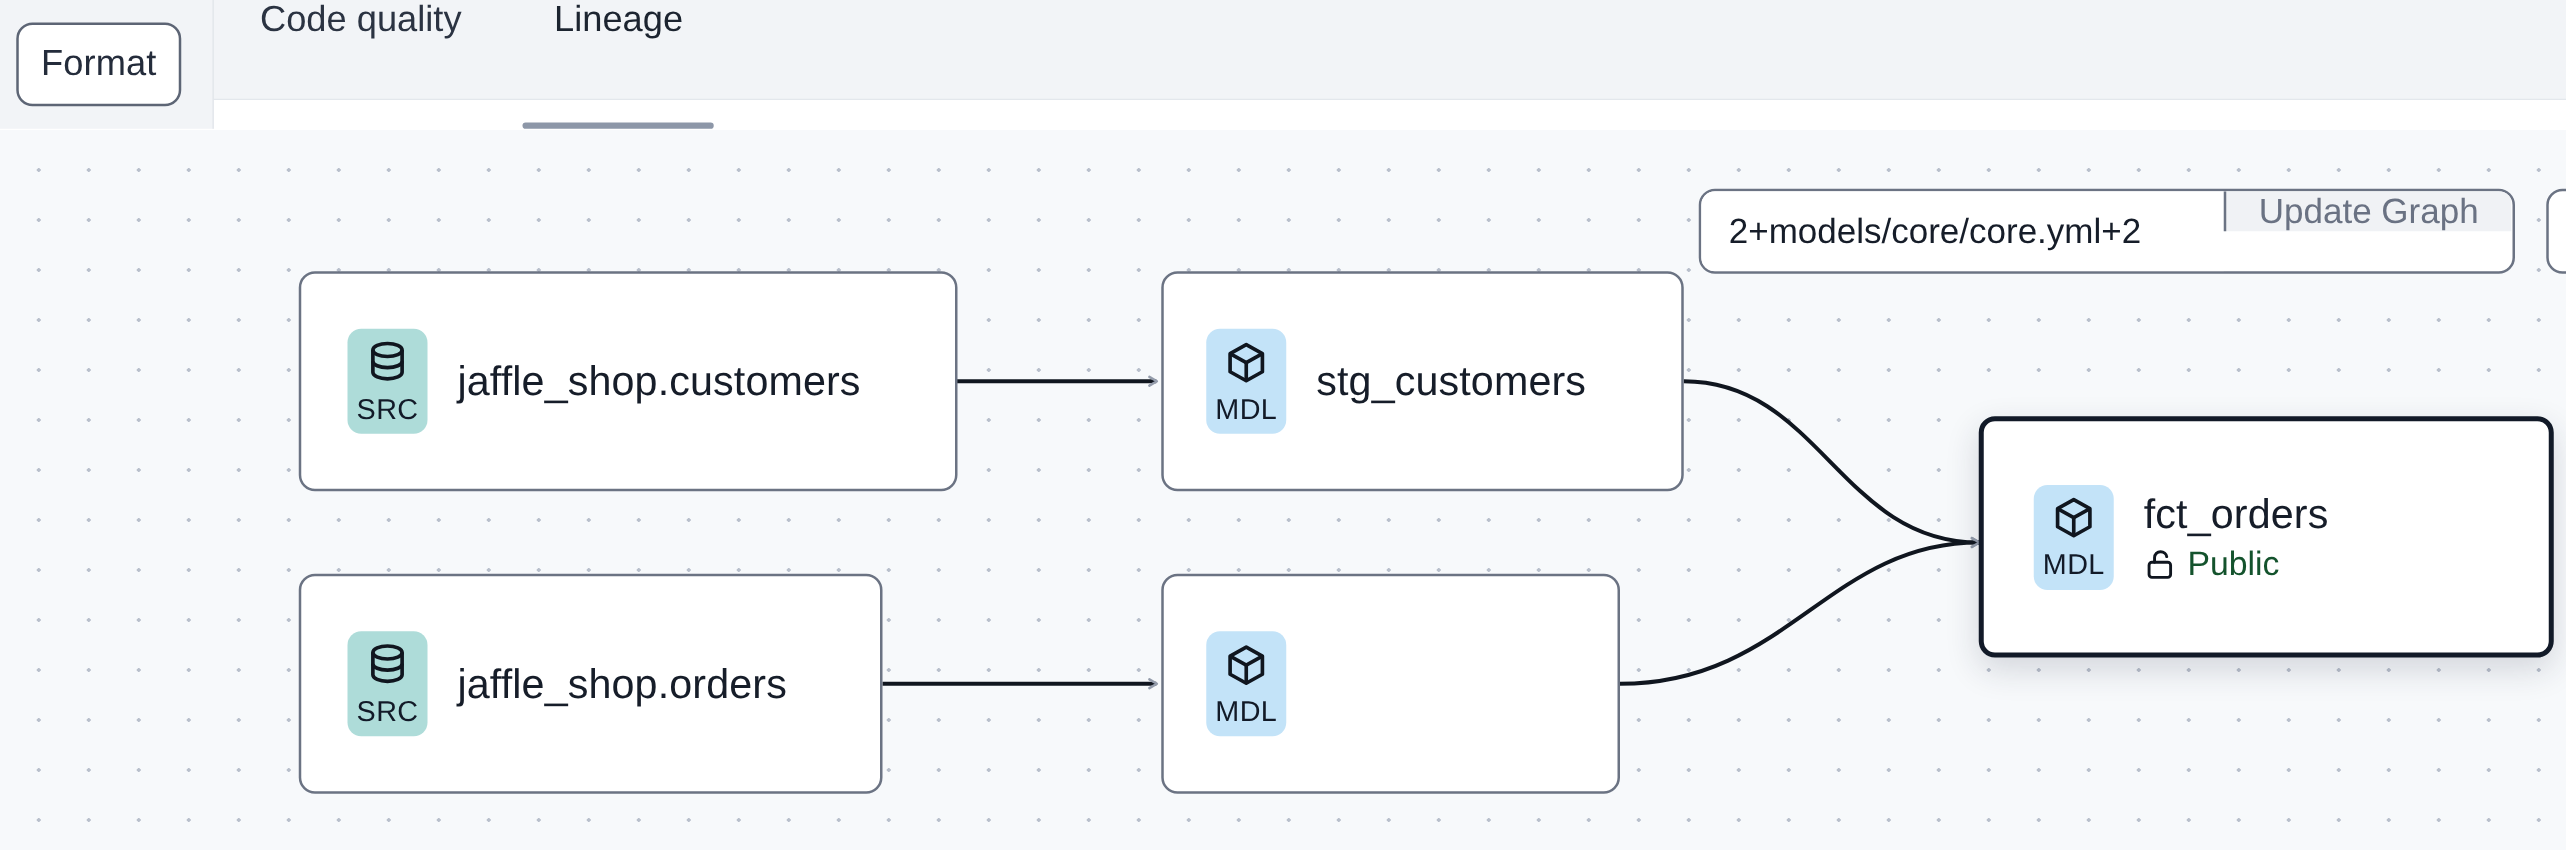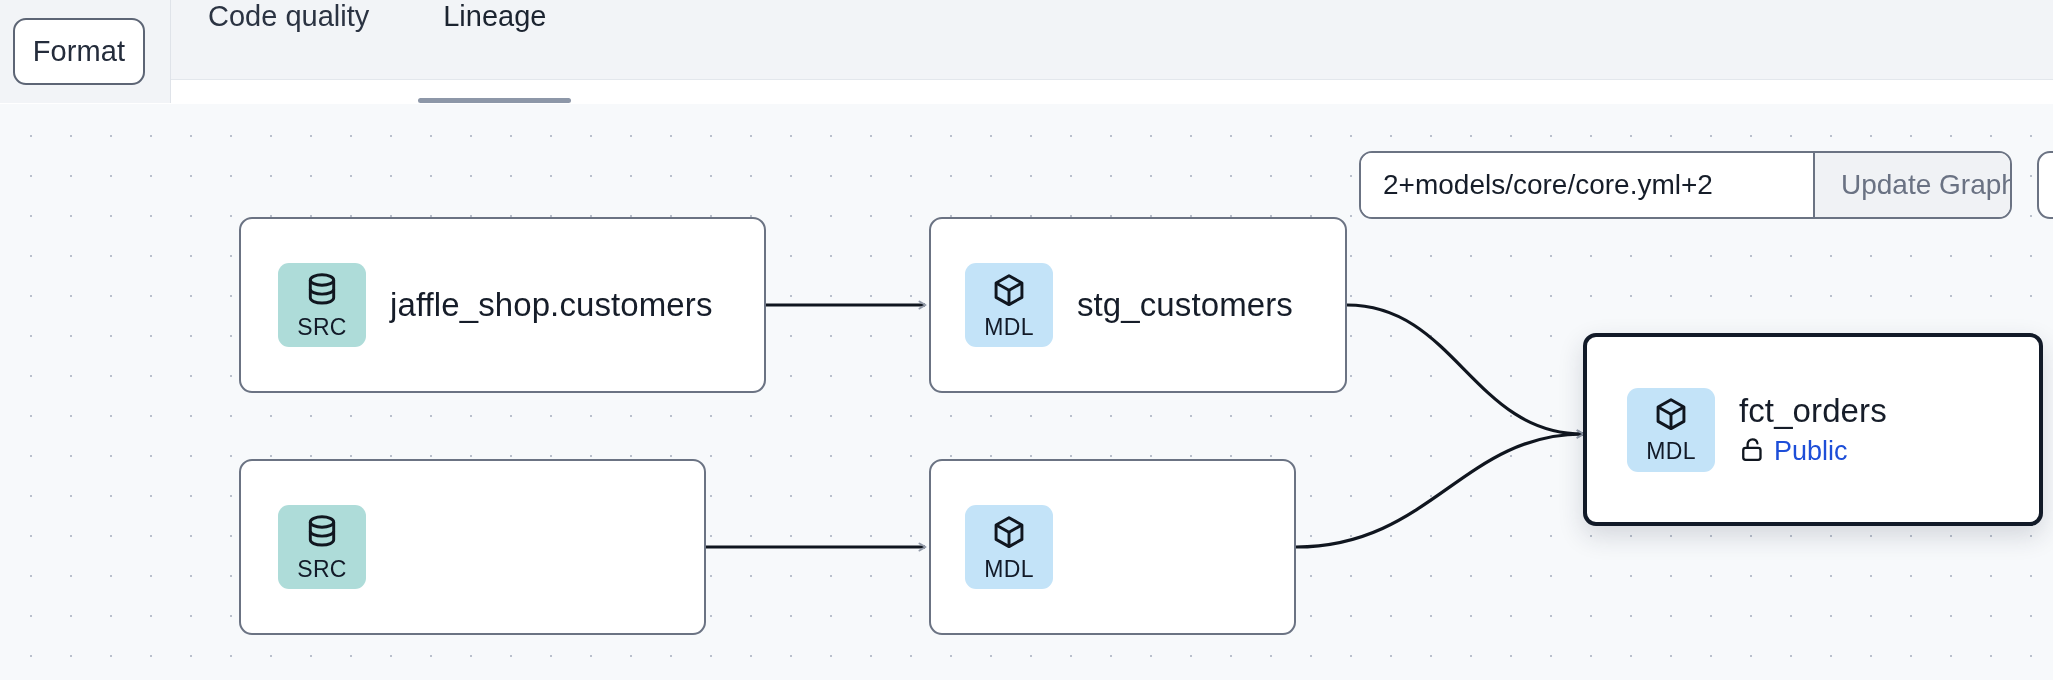--- a/index.html
+++ b/index.html
@@ -131,21 +131,21 @@
     align-items: center;
     cursor: pointer;
   }
   .node.selected {
     border: 4px solid #121a28;
     box-shadow: 0 10px 26px rgba(30,40,60,0.16);
   }
 
   .badge {
     flex: 0 0 auto;
-    width: 88px;
+    width: 64px;
     height: 84px;
     border-radius: 11px;
     display: flex;
     flex-direction: column;
     align-items: center;
     justify-content: center;
     gap: 1px;
   }
   .badge.src { background: #aedcd9; }
   .badge.mdl { background: #c3e3f8; }
@@ -170,23 +170,24 @@
 
   .node-title {
     font-size: 33px;
     color: #161d29;
     white-space: nowrap;
     letter-spacing: .1px;
   }
 
   .node-sub {
     display: flex;
+    align-items: center;
     gap: 9px;
     font-size: 27px;
-    color: #1d4ed8;
+    color: #14532d;
   }
 
   
   .graph-toolbar {
     position: absolute;
     display: flex;
     align-items: flex-start;
     background: #ffffff;
     border: 2px solid #6b7383;
     border-radius: 13px;
@@ -207,29 +208,28 @@
     border: none;
     outline: none;
     font-family: "Liberation Sans", sans-serif;
     box-sizing: border-box;
     height: 100%;
   }
   .update-btn {
     display: flex;
     align-items: center;
     justify-content: center;
-    padding: 16px 26px;
+    padding: 0 26px;
     font-size: 28px;
     color: #6a7283;
     background: #f0f2f5;
     border-left: 2px solid #6b7383;
     cursor: pointer;
     white-space: nowrap;
     box-sizing: border-box;
-    margin-left: 34px;
   }
   .toolbar-extra {
     position: absolute;
     height: 68px;
     background: #ffffff;
     border: 2px solid #6b7383;
     border-radius: 13px;
     box-sizing: border-box;
     cursor: pointer;
   }
@@ -304,20 +304,23 @@
     </div>
 
     <div class="node" style="left:239px; top:355px; width:467px; height:176px; padding-left:37px;">
       <div class="badge src">
         <svg width="38" height="40" viewBox="0 0 24 26" fill="none">
           <ellipse cx="12" cy="5.2" rx="7.6" ry="3.4" stroke="#10161f" stroke-width="1.9"></ellipse>
           <path d="M4.4,5.2 v11.6 c0,1.9 3.4,3.4 7.6,3.4 s7.6,-1.5 7.6,-3.4 V5.2" stroke="#10161f" stroke-width="1.9" fill="none"></path>
           <path d="M4.4,11 c0,1.9 3.4,3.4 7.6,3.4 s7.6,-1.5 7.6,-3.4" stroke="#10161f" stroke-width="1.9" fill="none"></path>
         </svg>
         <span class="badge-label">SRC</span>
+      </div>
+      <div class="node-body">
+        <div class="node-title">jaffle_shop.orders</div>
       </div>
     </div>
 
     <div class="node" style="left:929px; top:355px; width:367px; height:176px; padding-left:34px;">
       <div class="badge mdl">
         <svg width="38" height="40" viewBox="0 0 24 26" fill="none">
           <path d="M12,2.4 L20.4,7.1 V16.5 L12,21.2 L3.6,16.5 V7.1 Z" stroke="#10161f" stroke-width="1.9" stroke-linejoin="round" fill="none"></path>
           <path d="M3.6,7.1 L12,11.8 L20.4,7.1" stroke="#10161f" stroke-width="1.9" stroke-linejoin="round" fill="none"></path>
           <path d="M12,11.8 V21.2" stroke="#10161f" stroke-width="1.9" fill="none"></path>
         </svg>

